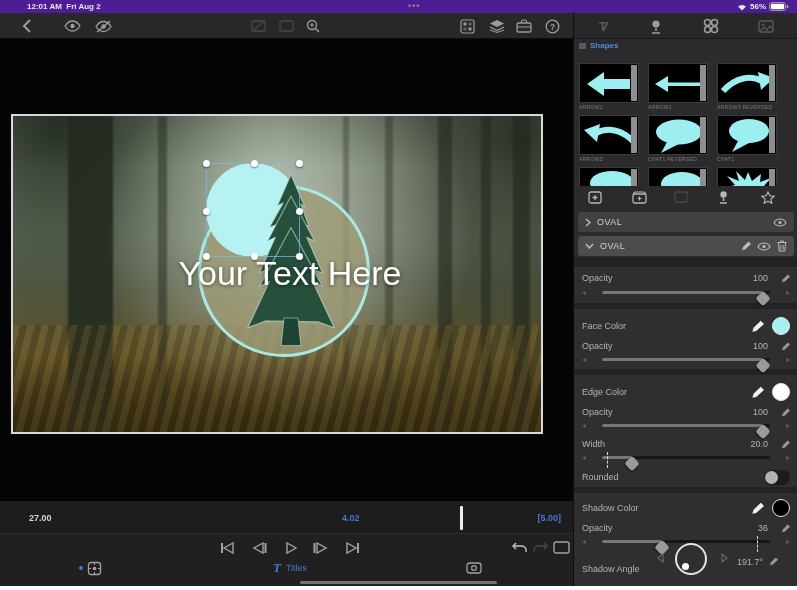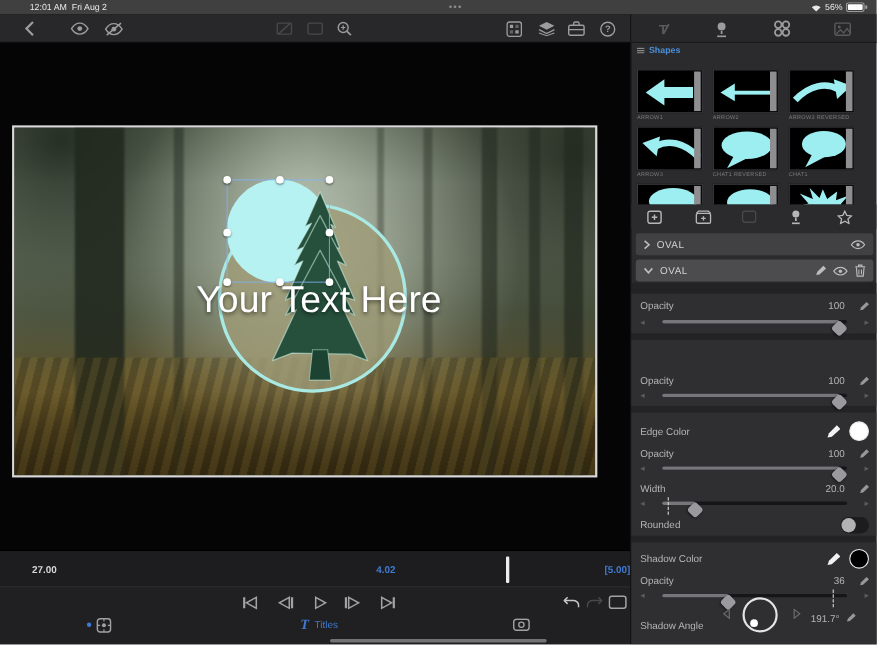--- a/index.html
+++ b/index.html
@@ -2,21 +2,21 @@
 <html><head>
 <meta charset="utf-8">
 <style>
   html,body{margin:0;padding:0;background:#fff;}
   *{box-sizing:border-box;font-family:"Liberation Sans",sans-serif;}
   .stage{position:relative;width:797px;height:590px;background:#fff;overflow:hidden;}
   .app{position:absolute;left:0;top:0;width:797px;height:586px;background:#0b0b0d;overflow:hidden;}
   .abs{position:absolute;}
 
   
-  .statusbar{position:absolute;left:0;top:0;width:797px;height:13px;background:#404040;color:#e8e8ea;font-size:8px;font-weight:normal;}
+  .statusbar{position:absolute;left:0;top:0;width:797px;height:13px;background:#4c1d95;color:#e8e8ea;font-size:8px;font-weight:bold;}
   .statusbar .left{position:absolute;left:27px;top:2px;}
   .statusbar .dots{position:absolute;left:408px;top:1px;color:#8a8a8c;font-size:9px;letter-spacing:1px;}
   .statusbar .right{position:absolute;right:8px;top:2px;display:flex;align-items:center;gap:3px;}
 
   
   .toolbar{position:absolute;left:0;top:13px;width:797px;height:26px;background:#28282a;border-bottom:1px solid #0e0e10;}
   .tbtn{position:absolute;top:3px;width:20px;height:20px;display:flex;align-items:center;justify-content:center;color:#9c9c9e;}
   .tbtn.dim{color:#48484a;}
 
   
@@ -220,21 +220,21 @@
       <div class="handle" style="left:44px;bottom:-4px"></div>
       <div class="handle" style="right:-4px;bottom:-4px"></div>
     </div>
   </div>
 
   <div class="timeline">
     <div class="ruler">
       <div class="tc" style="left:29px">27.00</div>
       <div class="tc blue" style="left:342px">4.02</div>
       <div class="playhead"></div>
-      <div class="tc blue" style="right:0">[5.00]</div>
+      <div class="tc blue" style="right:12px">[5.00]</div>
     </div>
     <div class="transport" style="left:219px">
           <svg width="16" height="14" viewBox="0 0 16 14">
             <path d="M3 2v10" stroke="currentColor" stroke-width="2"></path>
             <path d="M14 2L5 7l9 5z" fill="none" stroke="currentColor" stroke-width="1.4"></path>
           </svg>
         </div>
     <div class="transport" style="left:252px">
           <svg width="16" height="14" viewBox="0 0 16 14">
             <path d="M11 2L2 7l9 5z" fill="none" stroke="currentColor" stroke-width="1.4"></path>
@@ -525,20 +525,30 @@
           <span class="st">◂</span>
               <span class="st r">▸</span>
           <div class="track">
                 <div class="fill"></div>
                 <div class="thumb2"></div>
               </div>
         </div>
       </div>
 
       <div class="group" style="top:52px;height:60px">
+        <div class="prow" style="top:8px;height:18px">
+          <span>Face Color</span>
+              <span class="grow"></span>
+          <span class="pencil white">
+                <svg width="13" height="13" viewBox="0 0 10 10">
+                  <path d="M1 9l1-3 5.5-5.5L10 3 4 8.5z" fill="currentColor"></path>
+                </svg>
+              </span>
+          <span class="swatch" style="background: rgb(167, 240, 242);"></span>
+        </div>
         <div class="prow" style="top:30px">
           <span>Opacity</span>
               <span class="grow"></span>
           <span class="val">100</span>
           <span class="pencil">
                 <svg width="9" height="9" viewBox="0 0 10 10">
                   <path d="M1 9l1-3 5.5-5.5L10 3 4 8.5z" fill="currentColor"></path>
                 </svg>
               </span>
         </div>

